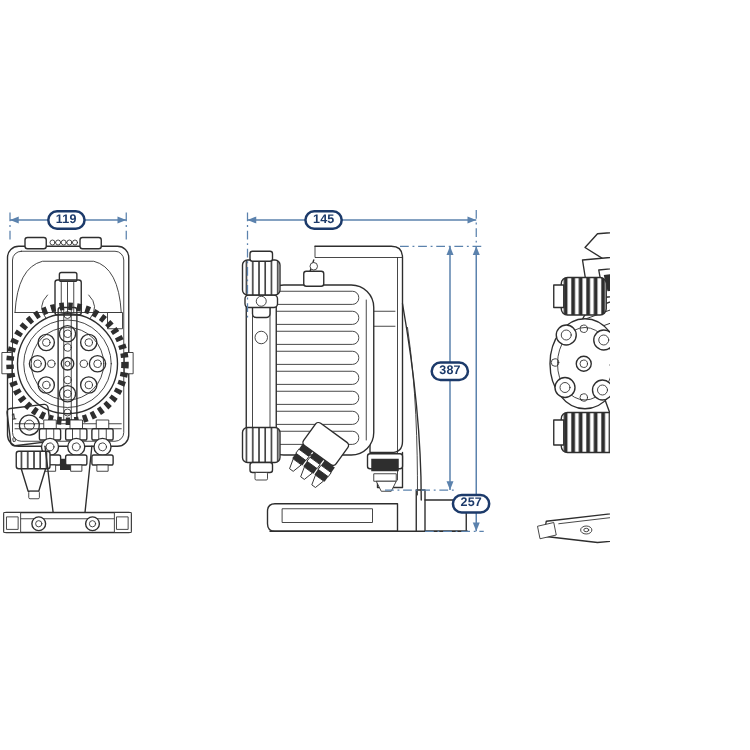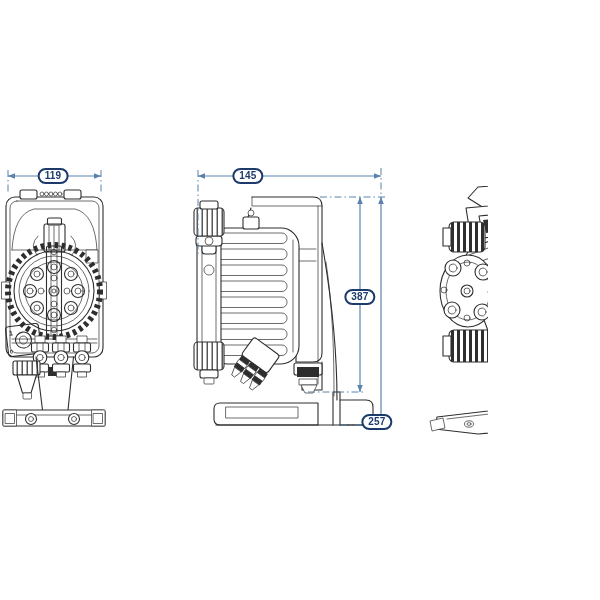--- a/index.html
+++ b/index.html
@@ -359,16 +359,16 @@
     <path d="M360,197 l-2.8,7 h5.6 Z" class="ar"></path>
     <path d="M360,392 l-2.8,-7 h5.6 Z" class="ar"></path>
 
     <path d="M381,197 V425" class="dim"></path>
     <path d="M381,197 l-2.8,7 h5.6 Z" class="ar"></path>
     <path d="M381,425 l-2.8,-7 h5.6 Z" class="ar"></path>
   </g>
 </svg>
 
 <div class="badge" style="left:53px;top:176px">119</div>
-<div class="badge" style="left:248px;top:176px">145</div>
+<div class="badge" style="left:259px;top:176px">145</div>
 <div class="badge" style="left:360px;top:297px">387</div>
-<div class="badge" style="left:377px;top:422px">257</div>
+<div class="badge" style="left:377px;top:403px">257</div>
 </div>
 
 </body></html>

